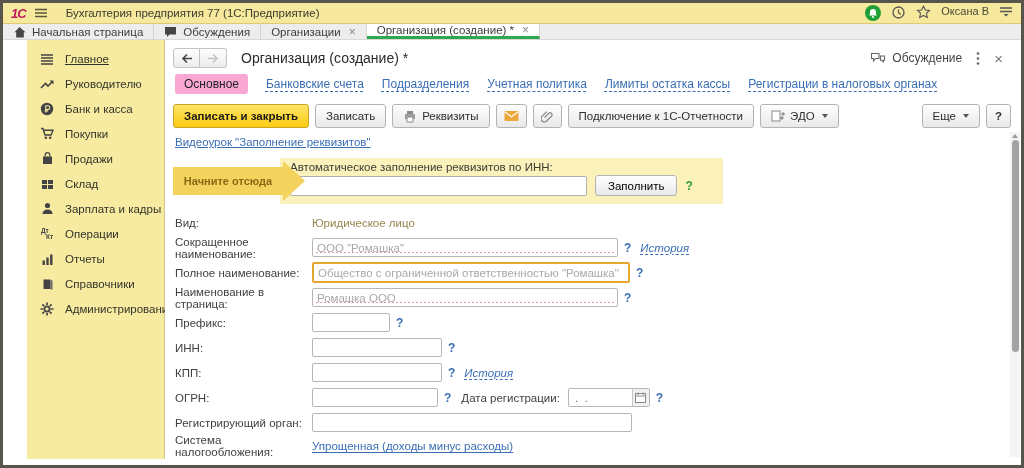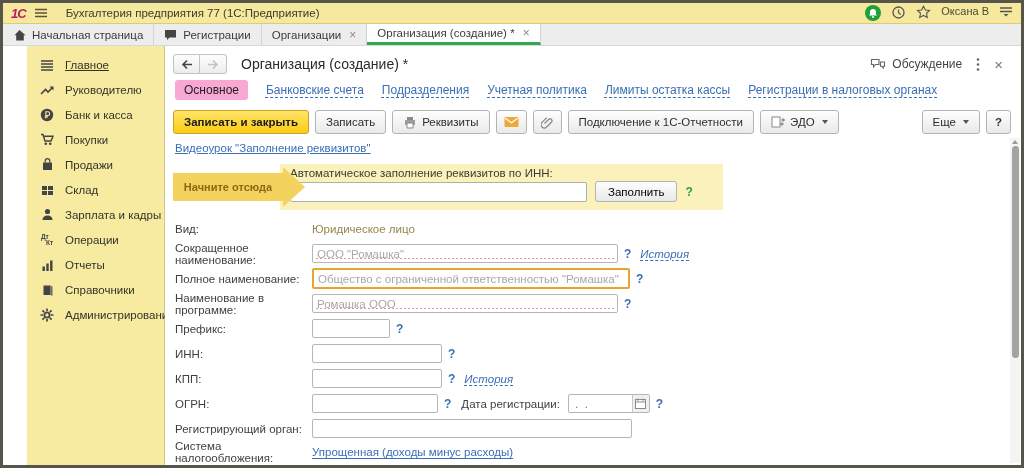--- a/index.html
+++ b/index.html
@@ -13,21 +13,21 @@
   
   .titlebar{height:21px;background:#f6e89d;border-bottom:1px solid #ddca79;
     display:flex;align-items:center;padding:0 8px;gap:8px;}
   .logo1c{color:#be185d;font-weight:bold;font-style:italic;font-size:13px;letter-spacing:-1px;}
   .tb-title{color:#3b3b30;font-size:11.5px;margin-left:10px;flex:1;}
   .tb-right{display:flex;align-items:flex-start;gap:10px;}
   .bellwrap{width:16px;height:16px;border-radius:50%;background:#21a038;display:flex;align-items:center;justify-content:center;}
   .username{font-size:11px;color:#4a4a3a;}
   .iconbtn{display:inline-flex;align-items:center;justify-content:center;cursor:pointer;}
   
-  .tabbar{height:22px;background:#ededed;display:flex;align-items:stretch;border-bottom:1px solid #d8d8d8;}
+  .tabbar{height:16px;background:#ededed;display:flex;align-items:stretch;border-bottom:1px solid #d8d8d8;}
   .wtab{display:flex;align-items:center;gap:6px;padding:0 10px;border-right:1px solid #d4d4d4;
     font-size:11.5px;color:#3c3c3c;cursor:pointer;position:relative;background:#ededed;}
   .wtab.active{background:#fff;border-bottom:3px solid #2fa84f;padding-bottom:0;}
   .wtab .x{color:#888;font-size:12px;margin-left:2px;}
   
   .bodyrow{display:flex;height:419px;padding-left:24px;}
   .sidebar{width:138px;background:#f7eba1;border-right:1px solid #cfc68c;padding-top:6px;flex-shrink:0;}
   .sitem{display:flex;align-items:center;gap:10px;height:25px;padding-left:12px;cursor:pointer;color:#33332a;font-size:11.5px;white-space:nowrap;}
   .sitem .ic{width:16px;display:flex;justify-content:center;flex-shrink:0;}
   .sitem.current .lbl{text-decoration:underline;}
@@ -141,21 +141,21 @@
     <div class="wtab">
       <svg width="13" height="12">
           <path d="M6.5 1L12.5 6.2H10.8V11.5H3.2V6.2H1.5Z" fill="#454545"></path>
         </svg>
       <span>Начальная страница</span>
     </div>
     <div class="wtab">
       <svg width="13" height="12">
           <path d="M1 1h11v7.5H5.5L3 11V8.5H1z" fill="#454545"></path>
         </svg>
-      <span>Регистрации</span>
+      <span>Обсуждения</span>
     </div>
     <div class="wtab">
       <span>Организации</span>
       <span class="x">×</span>
     </div>
     <div class="wtab active">
       <span>Организация (создание) *</span>
       <span class="x">×</span>
     </div>
   </div>
@@ -372,21 +372,21 @@
         <span class="histlink">История</span>
       </div>
 
       <div class="frow">
         <span class="flabel">Полное наименование:</span>
         <input class="inp focused" style="width: 318px;" type="text" placeholder="Общество с ограниченной ответственностью &quot;Ромашка&quot;" value="">
         <span class="qblue">?</span>
       </div>
 
       <div class="frow">
-        <span class="flabel">Наименование в программе:</span>
+        <span class="flabel">Наименование в страница:</span>
         <input class="inp required" style="width: 306px;" type="text" placeholder="Ромашка ООО" value="">
         <span class="qblue">?</span>
       </div>
 
       <div class="frow">
         <span class="flabel">Префикс:</span>
         <input class="inp" style="width: 78px;" type="text" value="">
         <span class="qblue">?</span>
       </div>
 

